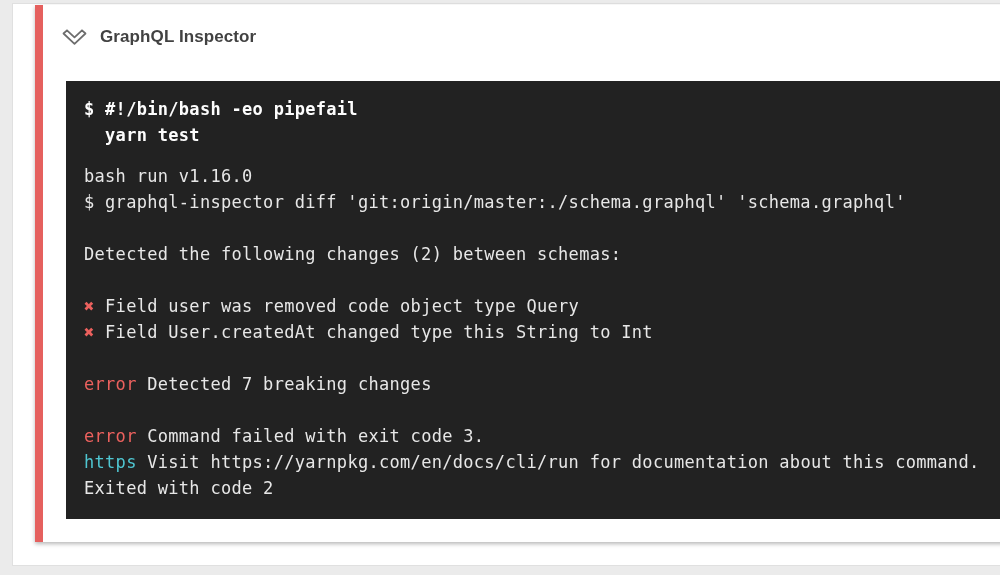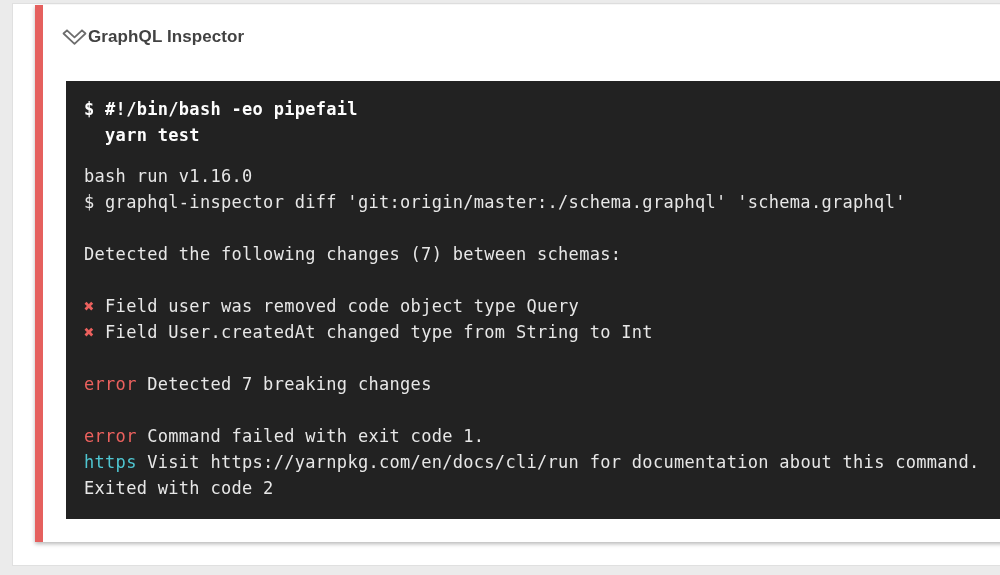--- a/index.html
+++ b/index.html
@@ -50,20 +50,21 @@
     height: 100%;
     background: var(--accent);
   }
   .step-header {
     position: absolute;
     left: 26px;
     top: 19px;
     height: 26px;
     display: flex;
     align-items: center;
+    gap: 12px;
     cursor: pointer;
   }
   .chevron-icon svg { display: block; }
   .step-title {
     font-size: 17px;
     font-weight: bold;
     color: var(--title-text);
     letter-spacing: 0.1px;
   }
   .terminal {
@@ -113,26 +114,26 @@
 
     <div class="terminal">
       <div class="term-block cmd">
           <div class="term-line">$ #!/bin/bash -eo pipefail</div>
           <div class="term-line">  yarn test</div>
         </div>
       <div class="term-block out">
           <div class="term-line"><span>bash run v1.16.0</span></div>
           <div class="term-line"><span>$ graphql-inspector diff 'git:origin/master:./schema.graphql' 'schema.graphql'</span></div>
           <div class="term-line"></div>
-          <div class="term-line"><span>Detected the following changes (7) between schemas:</span></div>
+          <div class="term-line"><span>Detected the following changes (2) between schemas:</span></div>
           <div class="term-line"></div>
           <div class="term-line"><span class="c-red">✖</span><span> Field user was removed code object type Query</span></div>
-          <div class="term-line"><span class="c-red">✖</span><span> Field User.createdAt changed type from String to Int</span></div>
+          <div class="term-line"><span class="c-red">✖</span><span> Field User.createdAt changed type this String to Int</span></div>
           <div class="term-line"></div>
           <div class="term-line"><span class="c-red">error</span><span> Detected 7 breaking changes</span></div>
           <div class="term-line"></div>
-          <div class="term-line"><span class="c-red">error</span><span> Command failed with exit code 1.</span></div>
+          <div class="term-line"><span class="c-red">error</span><span> Command failed with exit code 3.</span></div>
           <div class="term-line"><span class="c-cyan">https</span><span> Visit https://yarnpkg.com/en/docs/cli/run for documentation about this command.</span></div>
           <div class="term-line"><span>Exited with code 2</span></div>
         </div>
     </div>
   </div>
 </div>
 
 </body></html>

